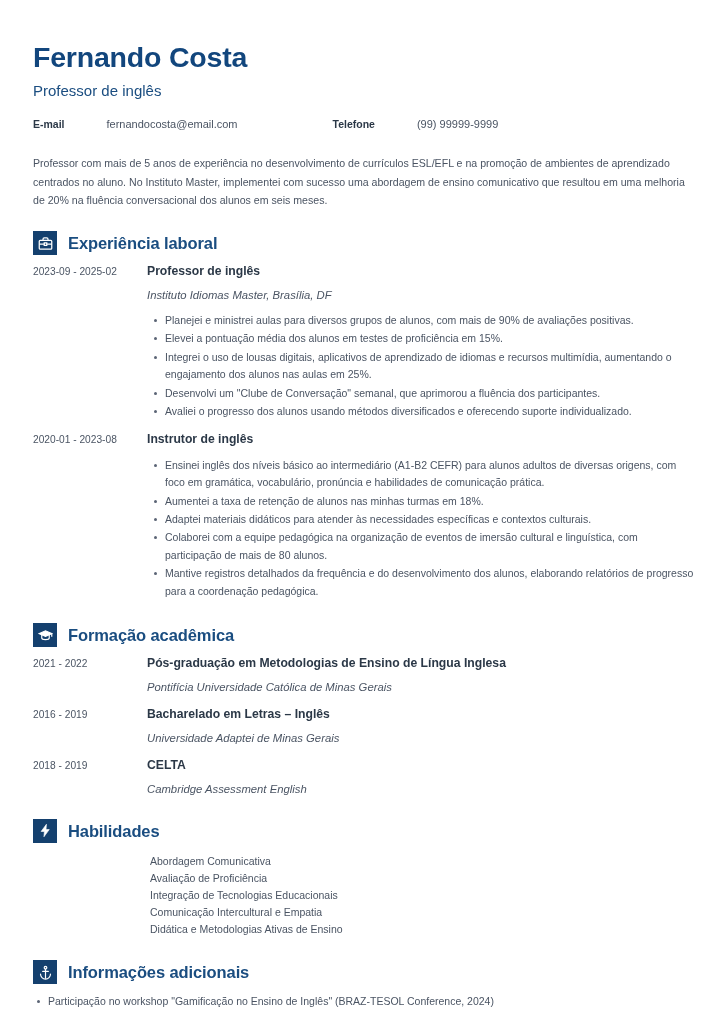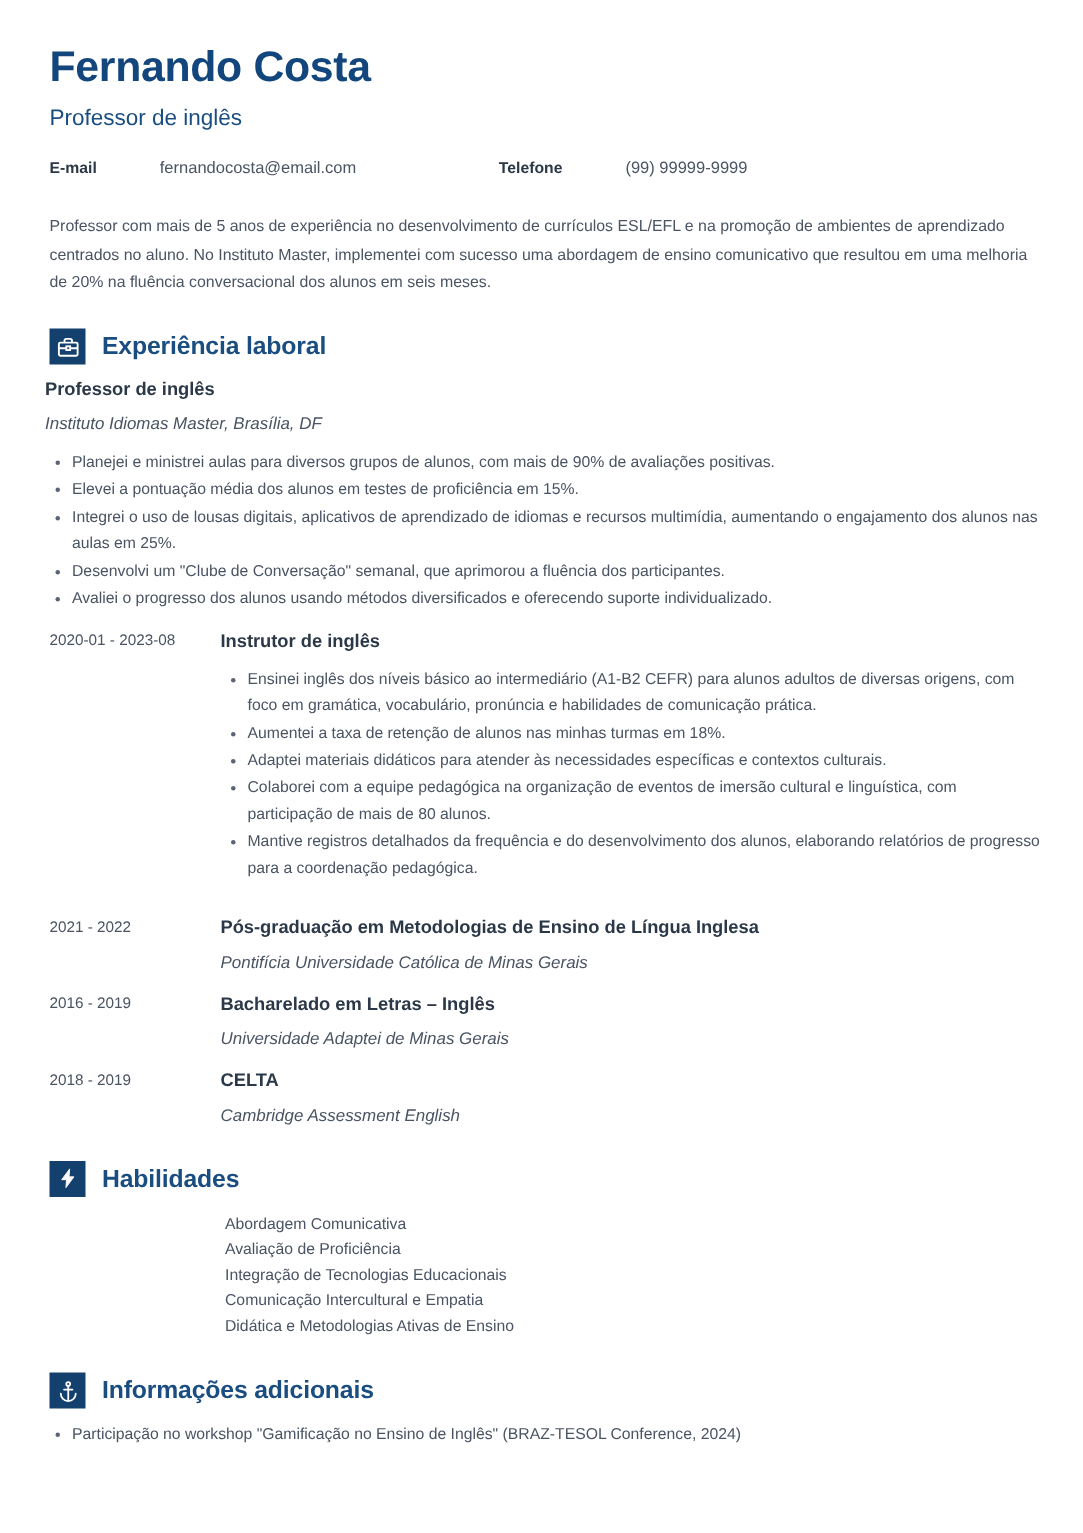--- a/index.html
+++ b/index.html
@@ -13,21 +13,21 @@
     font-family: "Liberation Sans", sans-serif;
     color: #3c4656;
     -webkit-font-smoothing: antialiased;
   }
   .page {
     position: relative;
     width: 722px;
     height: 868px;
     background: #ffffff;
     box-sizing: border-box;
-    padding: 20px 26px 0 30px;
+    padding: 32px 26px 0 30px;
   }
 
   
   .name {
     font-size: 28.5px;
     font-weight: bold;
     color: #12467d;
     letter-spacing: -0.2px;
     line-height: 1.1;
     margin: 10px 0 0 3px;
@@ -238,20 +238,21 @@
           <path d="M2 13h20"></path>
           <rect x="10" y="11" width="4" height="4" fill="#14406e"></rect>
         </svg>
       </span>
       <span class="section-title">Experiência laboral</span>
     </div>
 
     <div class="section-body">
 
       <div class="entry">
+        <div class="entry-dates">2023-09  - 2025-02</div>
         <div class="entry-main">
           <div class="entry-role">Professor de inglês</div>
           <div class="entry-org">Instituto Idiomas Master, Brasília, DF</div>
           <ul class="bullets">
             <li>Planejei e ministrei aulas para diversos grupos de alunos, com mais de 90% de avaliações positivas.</li>
             <li>Elevei a pontuação média dos alunos em testes de proficiência em 15%.</li>
             <li>Integrei o uso de lousas digitais, aplicativos de aprendizado de idiomas e recursos multimídia, aumentando o engajamento dos alunos nas aulas em 25%.</li>
             <li>Desenvolvi um "Clube de Conversação" semanal, que aprimorou a fluência dos participantes.</li>
             <li>Avaliei o progresso dos alunos usando métodos diversificados e oferecendo suporte individualizado.</li>
           </ul>
@@ -269,20 +270,30 @@
             <li>Colaborei com a equipe pedagógica na organização de eventos de imersão cultural e linguística, com participação de mais de 80 alunos.</li>
             <li>Mantive registros detalhados da frequência e do desenvolvimento dos alunos, elaborando relatórios de progresso para a coordenação pedagógica.</li>
           </ul>
         </div>
       </div>
 
     </div>
   </div>
 
   <div class="section">
+    <div class="section-head">
+      <span class="sec-icon">
+        <svg width="15" height="15" viewBox="0 0 24 24" fill="none" stroke="#ffffff" stroke-width="1.9">
+          <path d="M22 9L12 4.5 2 9l10 4.5L22 9z" fill="#ffffff" stroke="#ffffff"></path>
+          <path d="M6 11.2V16c0 1.4 2.7 2.6 6 2.6s6-1.2 6-2.6v-4.8"></path>
+          <path d="M22 9v5"></path>
+        </svg>
+      </span>
+      <span class="section-title">Formação acadêmica</span>
+    </div>
 
     <div class="section-body">
       <div class="edu-entry">
         <div class="edu-dates">2021  - 2022</div>
         <div class="entry-main">
           <div class="edu-degree">Pós-graduação em Metodologias de Ensino de Língua Inglesa</div>
           <div class="edu-school">Pontifícia Universidade Católica de Minas Gerais</div>
         </div>
       </div>
       <div class="edu-entry">

